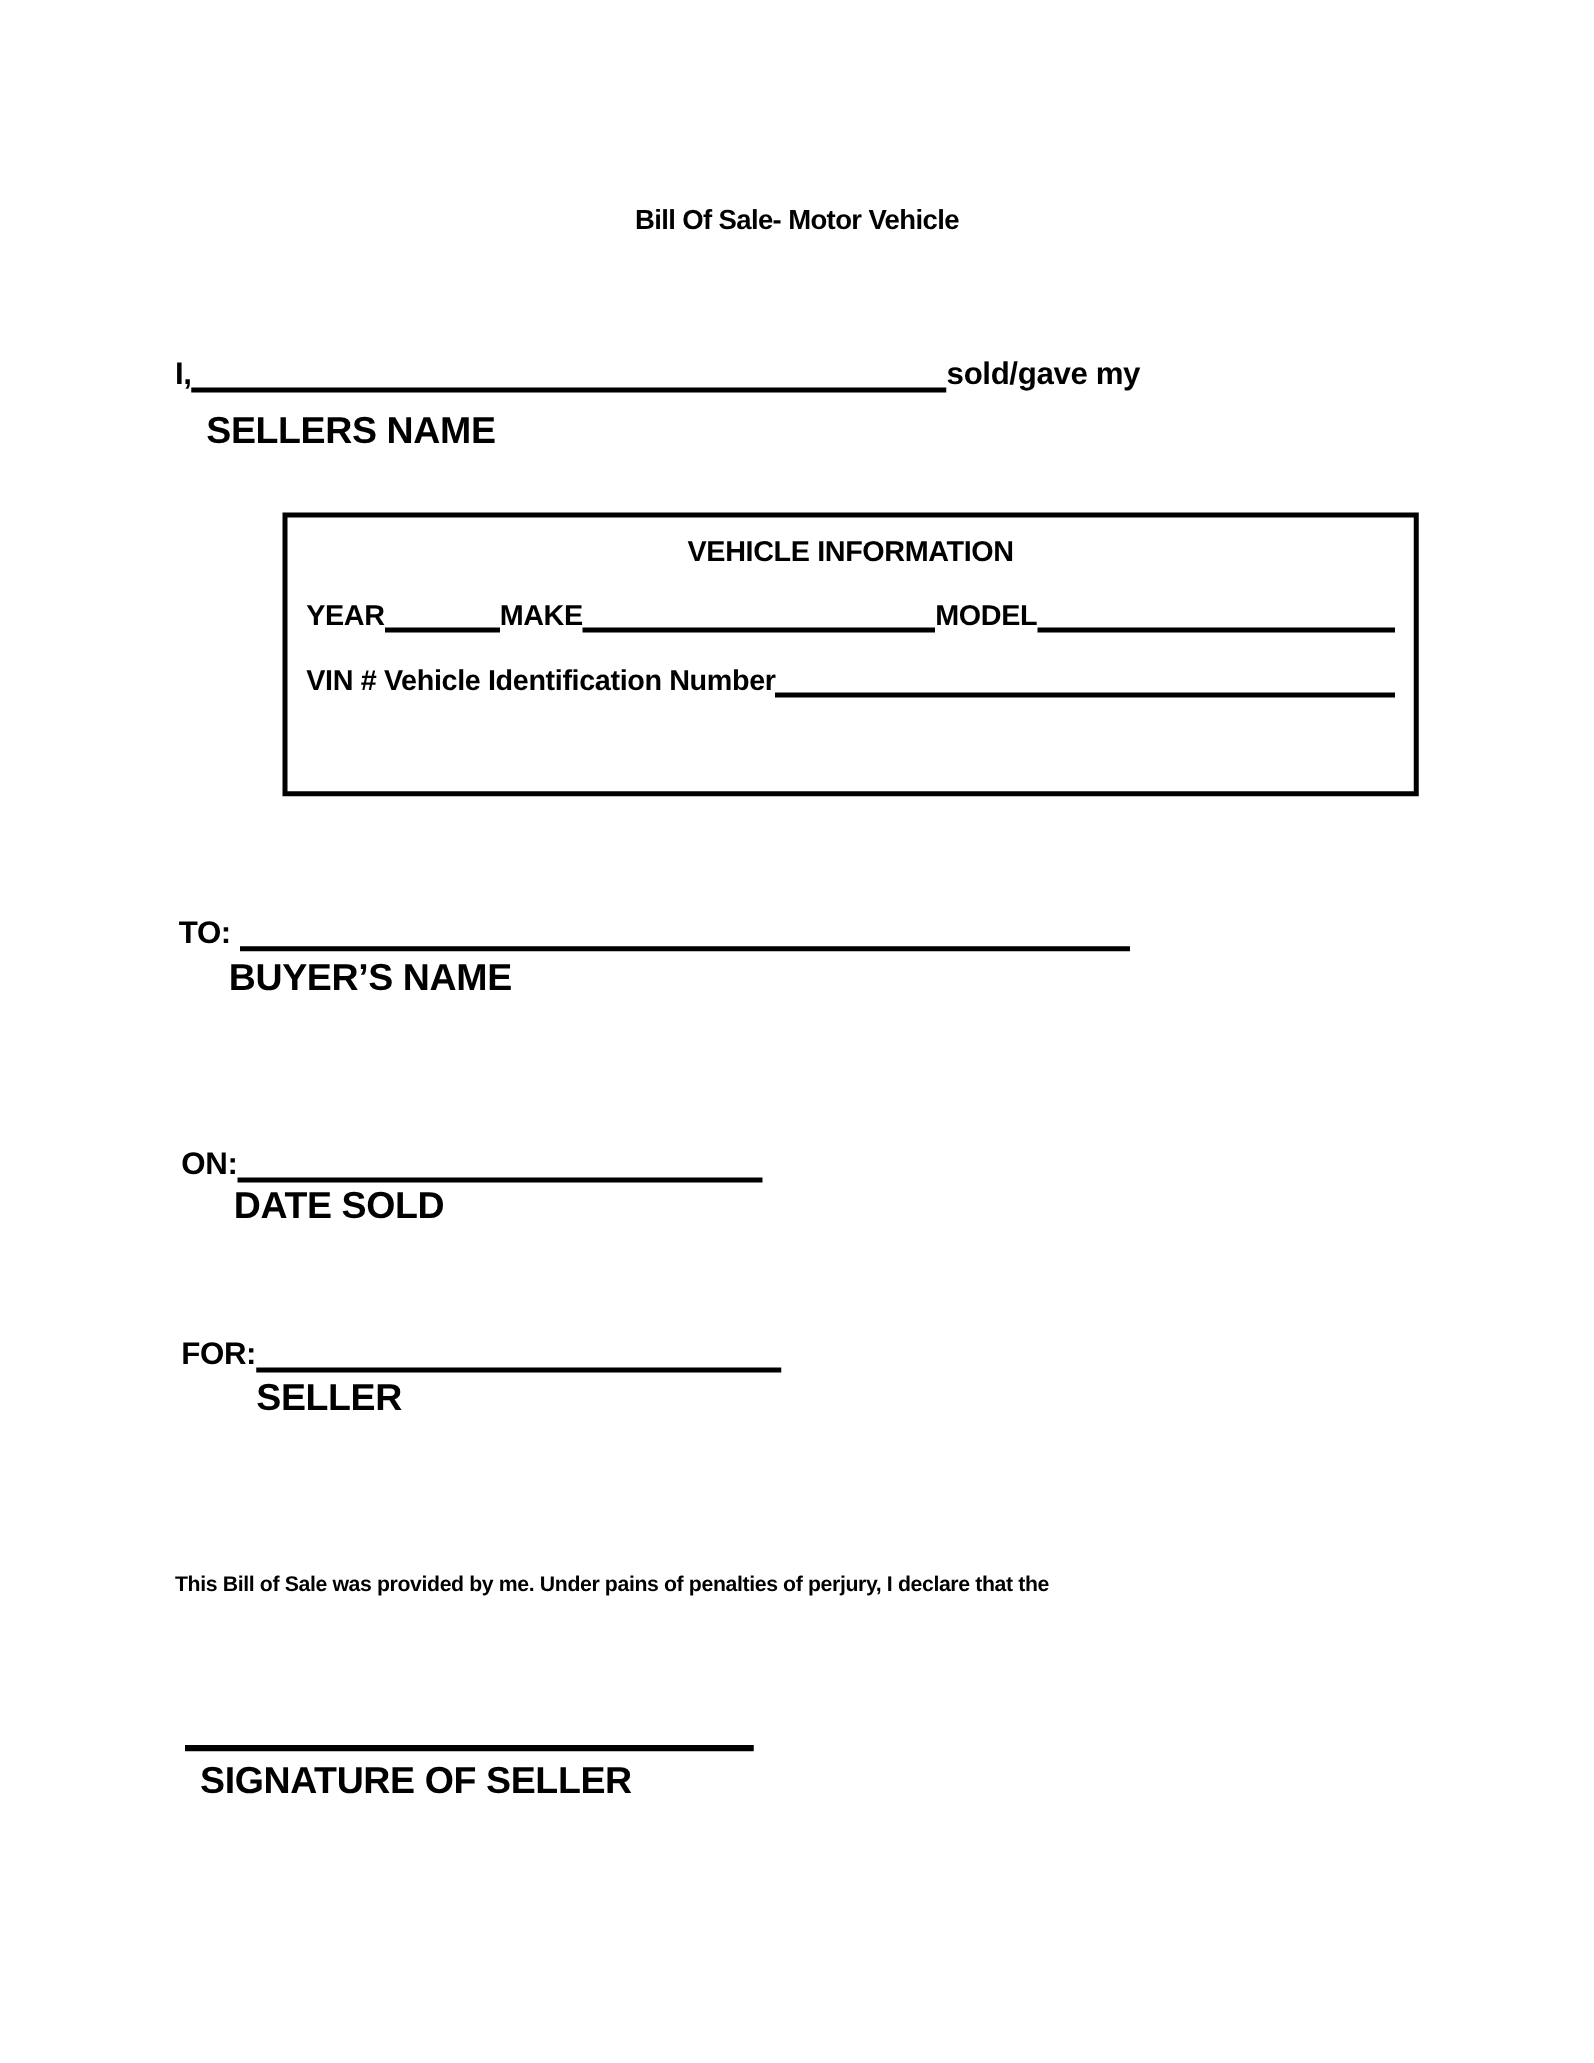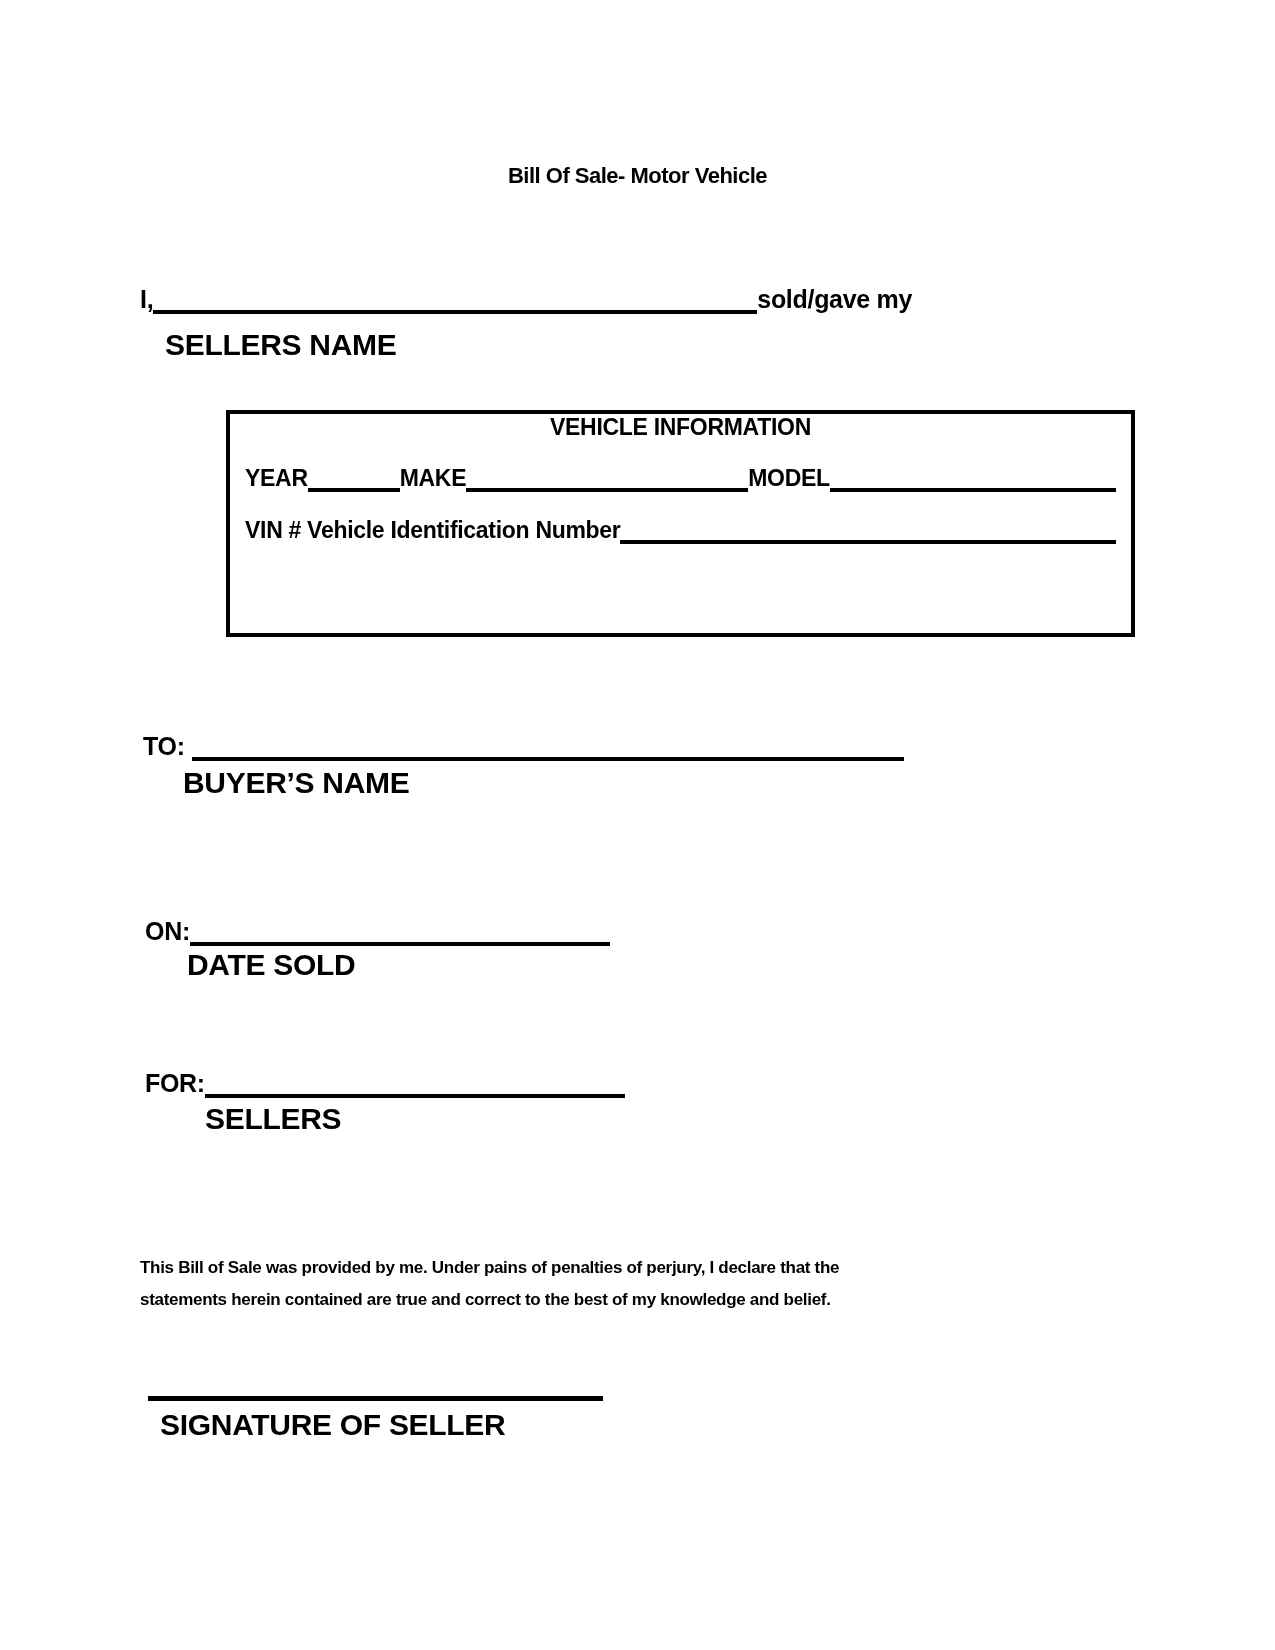--- a/index.html
+++ b/index.html
@@ -37,20 +37,21 @@
     font-weight: bold;
     letter-spacing: -0.5px;
   }
   .vbox {
     left: 226px; top: 410px;
     width: 909px; height: 227px;
     border: 4px solid #000;
     box-sizing: border-box;
   }
   .vbox-heading {
+    margin-top: 14px;
     text-align: center;
     font-weight: bold;
     font-size: 23px;
     letter-spacing: -0.3px;
   }
   .vbox-row {
     display: flex;
     align-items: flex-end;
     font-weight: bold;
     font-size: 23px;
@@ -110,21 +111,20 @@
 <div class="abs row big" style="left:145px; top:916px;">
   <span>ON:</span>
   <span class="blank" style="width:420px;"></span>
 </div>
 <div class="abs caption" style="left:187px; top:948px;text-align:right;">DATE SOLD</div>
 
 <div class="abs row big" style="left:145px; top:1068px;">
   <span>FOR:</span>
   <span class="blank" style="width:420px;"></span>
 </div>
-<div class="abs caption" style="left:205px; top:1102px;">SELLERS</div>
+<div class="abs caption" style="left:205px; top:1102px;">SELLER</div>
 
 <div class="abs" style="left:140px; top:1252px;">
   <div class="decl-line">This Bill of Sale was provided by me. Under pains of penalties of perjury, I declare that the</div>
-  <div class="decl-line">statements herein contained are true and correct to the best of my knowledge and belief.</div>
 </div>
 
 <div class="abs sig-line" style="left:148px; top:1396px; width:455px;"></div>
 <div class="abs caption" style="left:160px; top:1408px;">SIGNATURE OF SELLER</div>
 
 </body></html>

